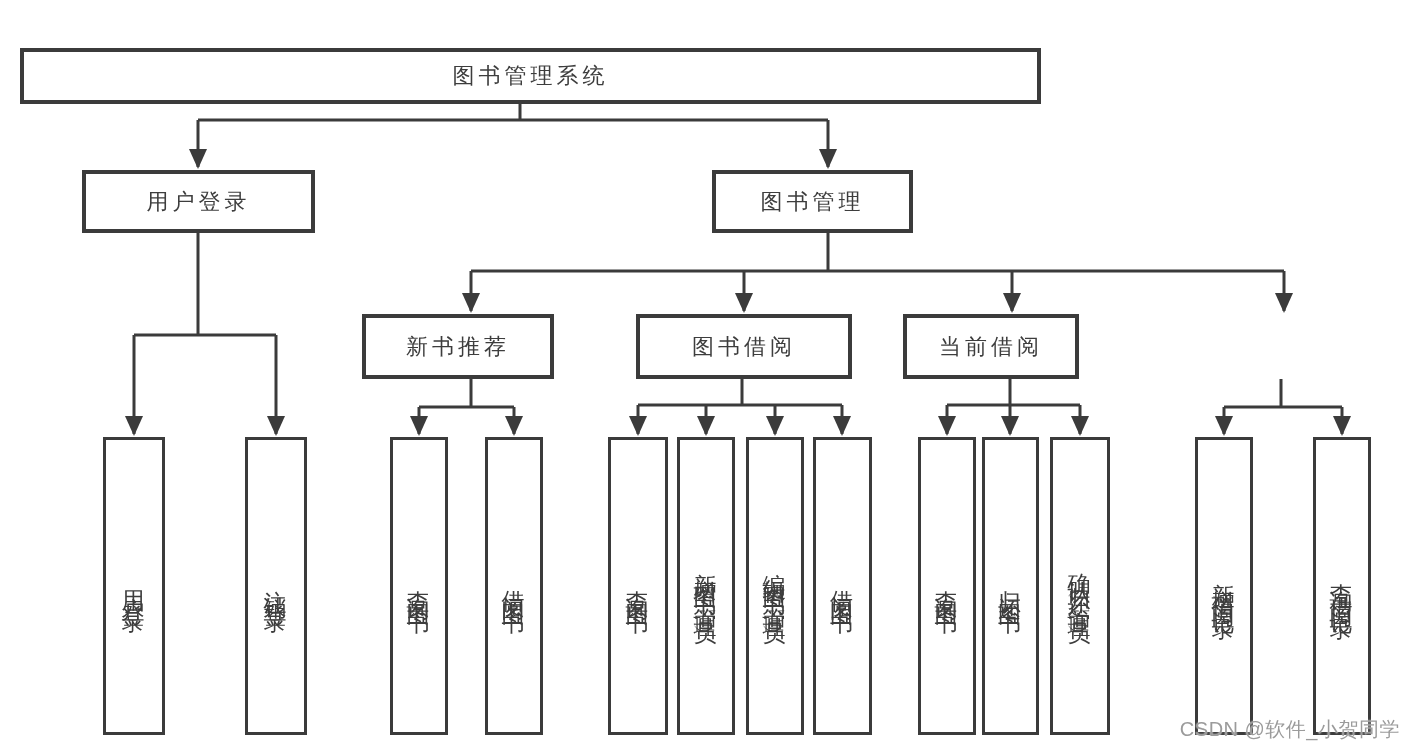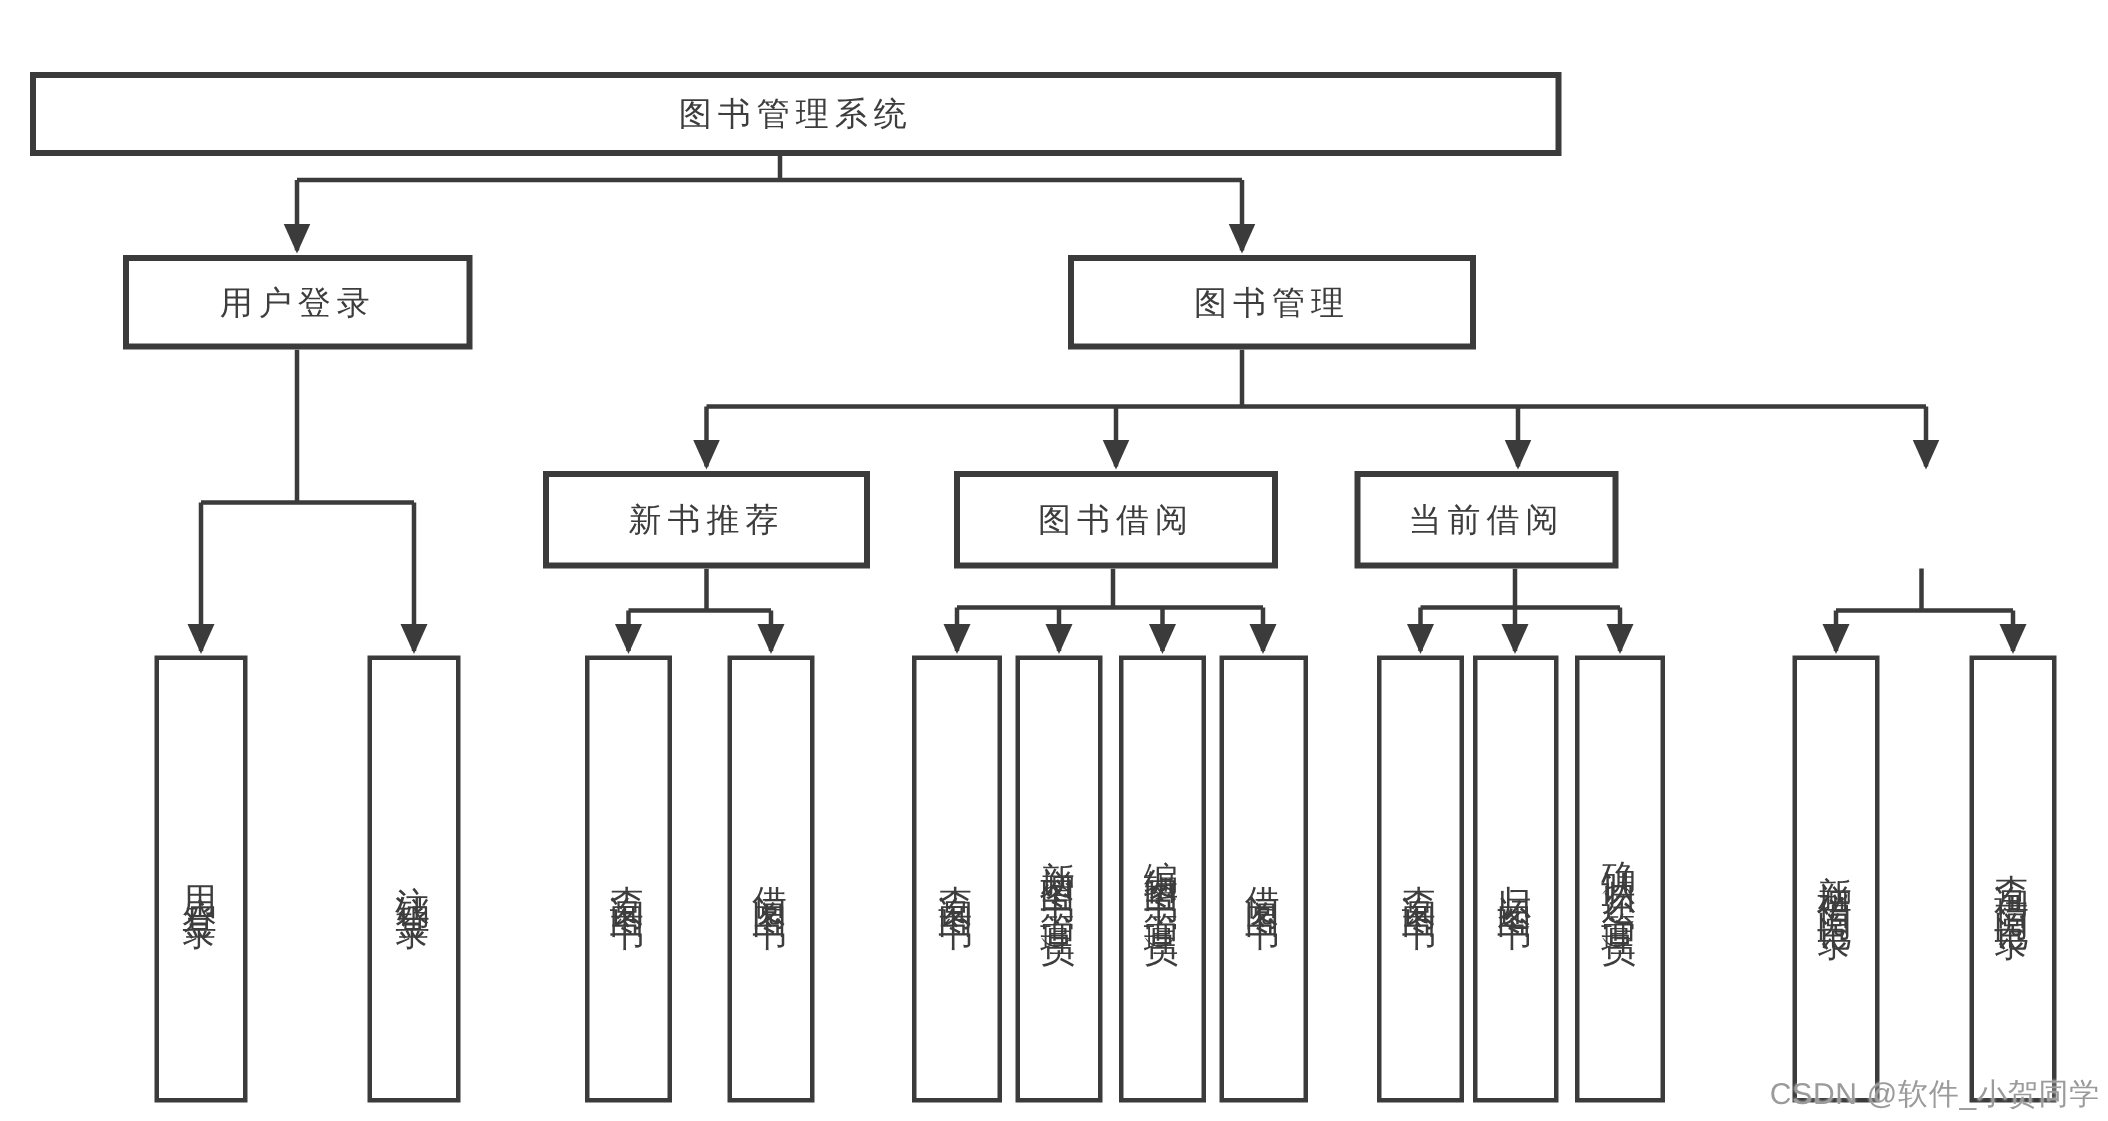--- a/index.html
+++ b/index.html
@@ -82,23 +82,23 @@
     <line x1="947" y1="405" x2="947" y2="434" marker-end="url(#arrow)"></line>
     <line x1="1010" y1="405" x2="1010" y2="434" marker-end="url(#arrow)"></line>
     <line x1="1080" y1="405" x2="1080" y2="434" marker-end="url(#arrow)"></line>
     <line x1="1224" y1="407" x2="1224" y2="434" marker-end="url(#arrow)"></line>
     <line x1="1342" y1="407" x2="1342" y2="434" marker-end="url(#arrow)"></line>
   </svg>
 
   <div class="node" style="left:20px;top:13px;width:1021px;height:56px;margin-top:35px;">图书管理系统</div>
 
   <div class="node" style="left:82px;top:170px;width:233px;height:63px;">用户登录</div>
-  <div class="node" style="left:712px;top:170px;width:272px;height:63px;">图书管理</div>
+  <div class="node" style="left:712px;top:170px;width:201px;height:63px;">图书管理</div>
 
-  <div class="node" style="left:362px;top:314px;width:218px;height:65px;">新书推荐</div>
+  <div class="node" style="left:362px;top:314px;width:192px;height:65px;">新书推荐</div>
   <div class="node" style="left:636px;top:314px;width:216px;height:65px;">图书借阅</div>
   <div class="node" style="left:903px;top:314px;width:176px;height:65px;">当前借阅</div>
 
   <div class="node leaf" style="left:103px;top:437px;width:62px;height:298px;">用户登录</div>
   <div class="node leaf" style="left:245px;top:437px;width:62px;height:298px;">注销登录</div>
 
   <div class="node leaf" style="left:390px;top:437px;width:58px;height:298px;">查询图书</div>
   <div class="node leaf" style="left:485px;top:437px;width:58px;height:298px;">借阅图书</div>
 
   <div class="node leaf" style="left:608px;top:437px;width:60px;height:298px;">查询图书</div>

